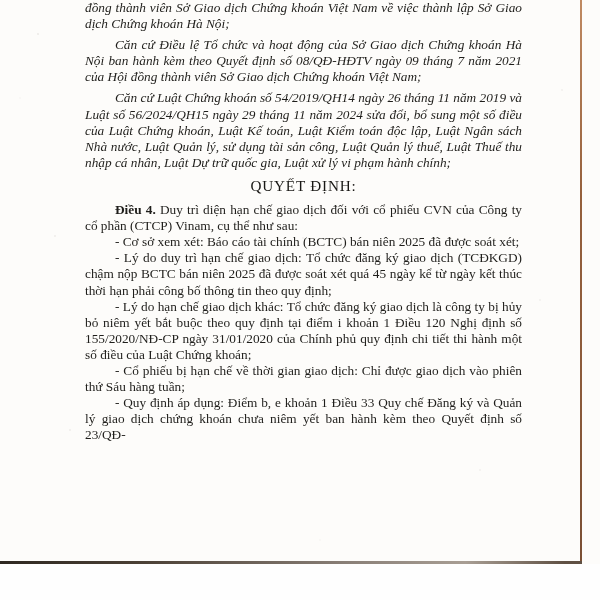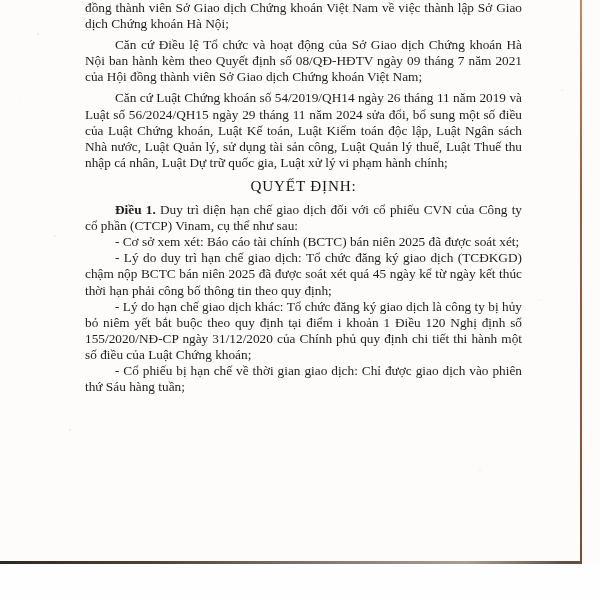--- a/index.html
+++ b/index.html
@@ -39,20 +39,21 @@
     width: 437px;
     color: #1f1e1b;
     font-size: 13.3px;
     line-height: 16.1px;
     text-align: justify;
   }
   .content p {
     margin: 0 0 5px 0;
   }
   p.preamble {
+    font-style: italic;
   }
   p.indent {
     text-indent: 30px;
   }
   p.proposal {
     margin-top: 4px;
     margin-bottom: 0;
   }
   .decision-heading {
     margin: 7px 0 8px 0 !important;
@@ -103,30 +104,31 @@
 
     <p class="preamble indent">Căn cứ Điều lệ Tổ chức và hoạt động của Sở Giao dịch Chứng khoán Hà Nội ban hành kèm theo Quyết định số 08/QĐ-HĐTV ngày 09 tháng 7 năm 2021 của Hội đồng thành viên Sở Giao dịch Chứng khoán Việt Nam;</p>
 
     <p class="preamble indent">Căn cứ Luật Chứng khoán số 54/2019/QH14 ngày 26 tháng 11 năm 2019 và Luật số 56/2024/QH15 ngày 29 tháng 11 năm 2024 sửa đổi, bổ sung một số điều của Luật Chứng khoán, Luật Kế toán, Luật Kiểm toán độc lập, Luật Ngân sách Nhà nước, Luật Quản lý, sử dụng tài sản công, Luật Quản lý thuế, Luật Thuế thu nhập cá nhân, Luật Dự trữ quốc gia, Luật xử lý vi phạm hành chính;</p>
 
 
 
     <p class="decision-heading">QUYẾT ĐỊNH:</p>
 
     <p class="operative indent">
-      <span class="bold">Điều 1.</span><span> Duy trì diện hạn chế giao dịch đối với cổ phiếu CVN của Công ty cổ phần (CTCP) Vinam, cụ thể như sau:</span>
+      <span class="bold">Điều 4.</span><span> Duy trì diện hạn chế giao dịch đối với cổ phiếu CVN của Công ty cổ phần (CTCP) Vinam, cụ thể như sau:</span>
     </p>
 
     <p class="operative indent">- Cơ sở xem xét: Báo cáo tài chính (BCTC) bán niên 2025 đã được soát xét;</p>
 
     <p class="operative indent">- Lý do duy trì hạn chế giao dịch: Tổ chức đăng ký giao dịch (TCĐKGD) chậm nộp BCTC bán niên 2025 đã được soát xét quá 45 ngày kể từ ngày kết thúc thời hạn phải công bố thông tin theo quy định;</p>
 
-    <p class="operative indent">- Lý do hạn chế giao dịch khác: Tổ chức đăng ký giao dịch là công ty bị hủy bỏ niêm yết bắt buộc theo quy định tại điểm i khoản 1 Điều 120 Nghị định số 155/2020/NĐ-CP ngày 31/12/2020 của Chính phủ quy định chi tiết thi hành một số điều của Luật Chứng khoán;</p>
+    <p class="operative indent">- Lý do hạn chế giao dịch khác: Tổ chức đăng ký giao dịch là công ty bị hủy bỏ niêm yết bắt buộc theo quy định tại điểm i khoản 1 Điều 120 Nghị định số 155/2020/NĐ-CP ngày 31/01/2020 của Chính phủ quy định chi tiết thi hành một số điều của Luật Chứng khoán;</p>
 
     <p class="operative indent">- Cổ phiếu bị hạn chế về thời gian giao dịch: Chỉ được giao dịch vào phiên thứ Sáu hàng tuần;</p>
 
+    <p class="operative indent">- Quy định áp dụng: Điểm b, e khoản 1 Điều 33 Quy chế Đăng ký và Quản lý giao dịch chứng khoán chưa niêm yết ban hành kèm theo Quyết định số 23/QĐ-</p>
 
   </div>
 
   <div class="edge-right"></div>
   <div class="edge-bottom"></div>
   <div class="below-page"></div>
 </div>
 
 </body></html>

